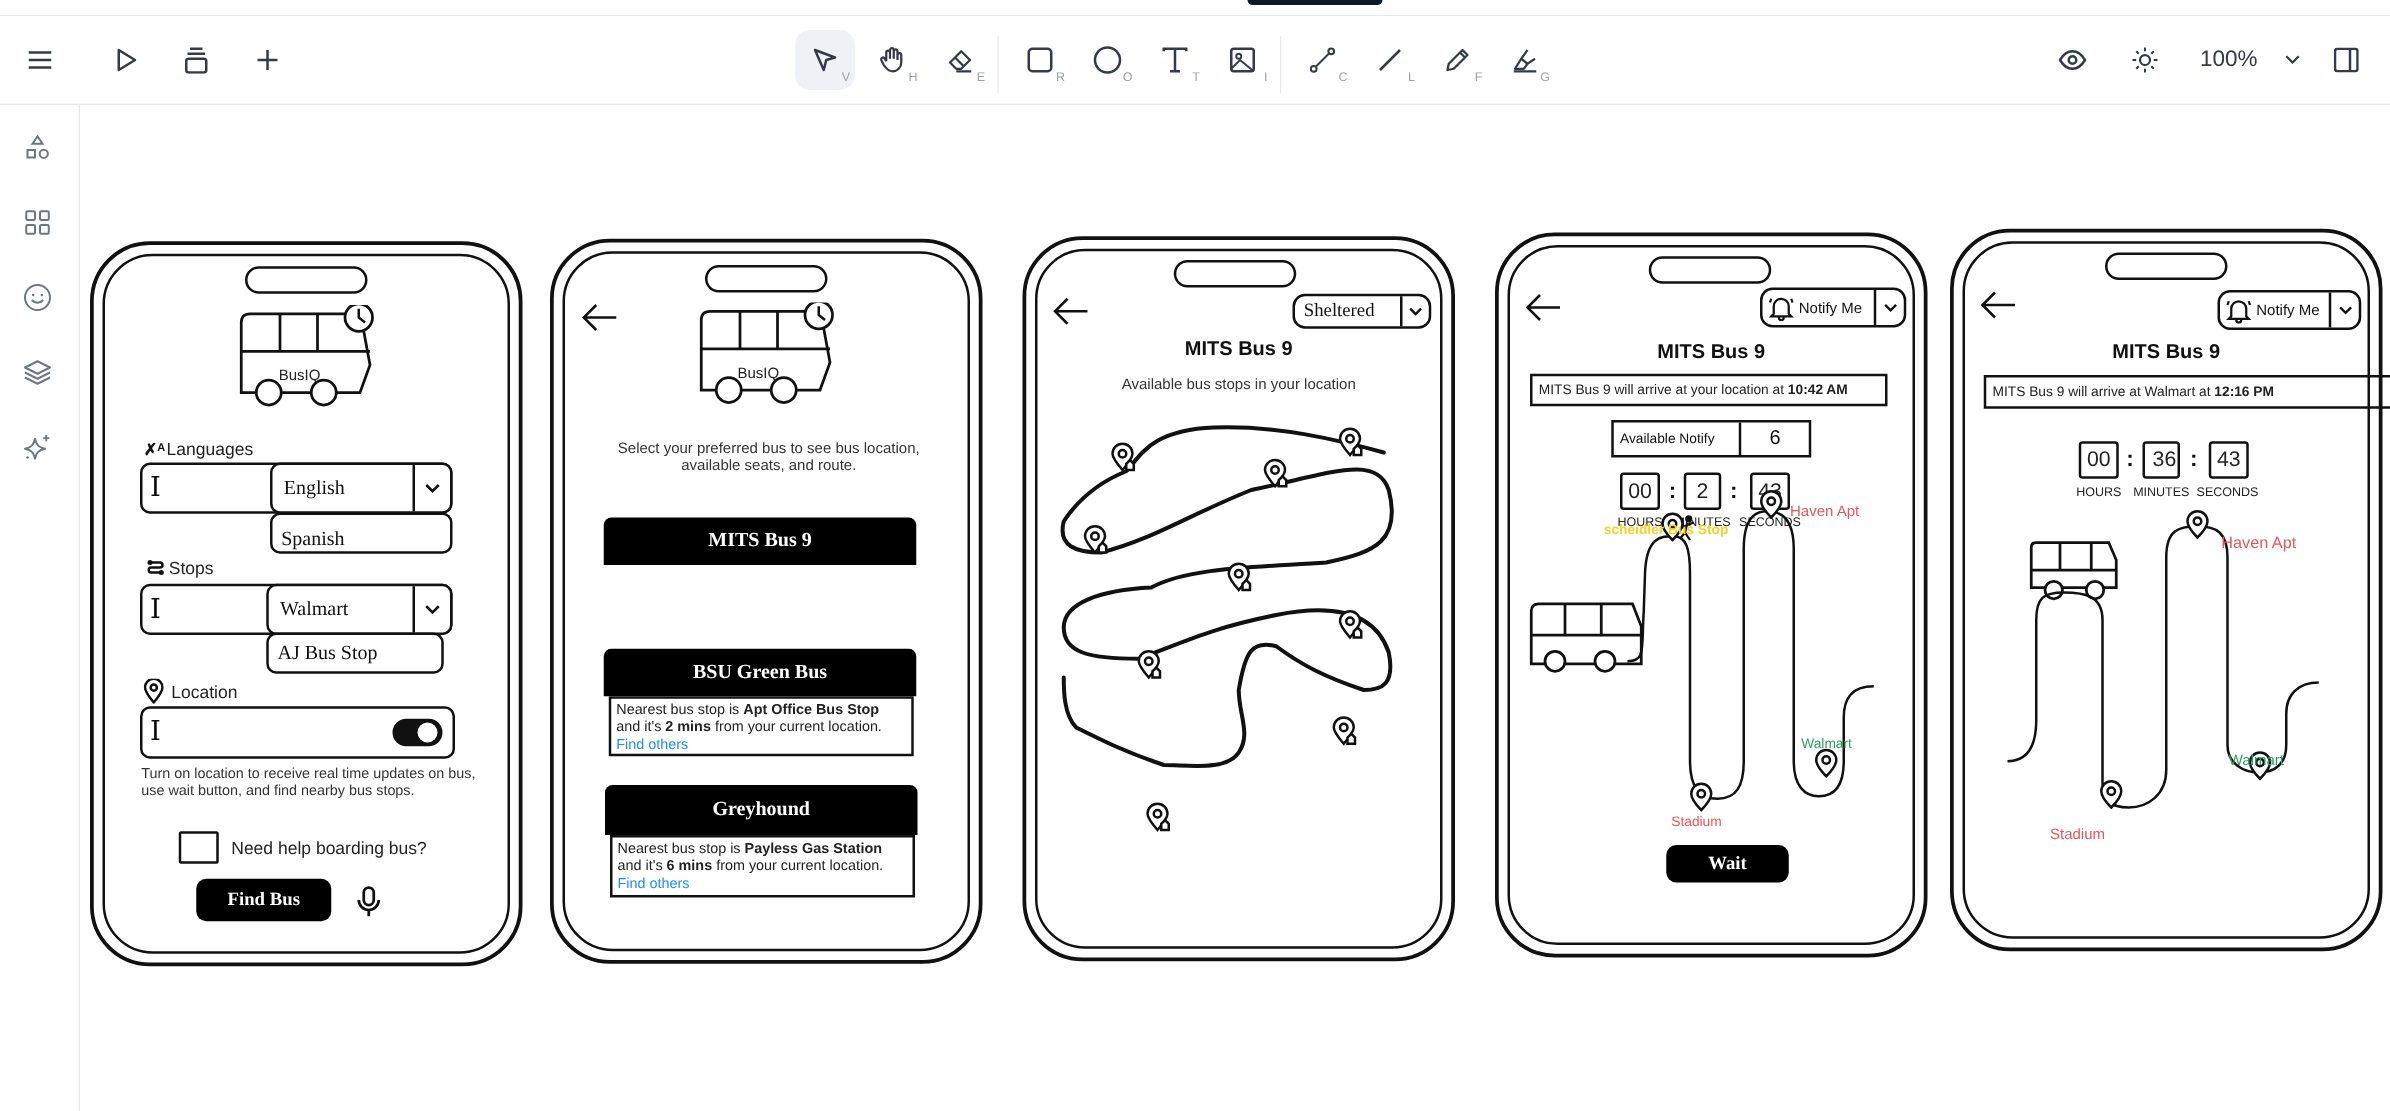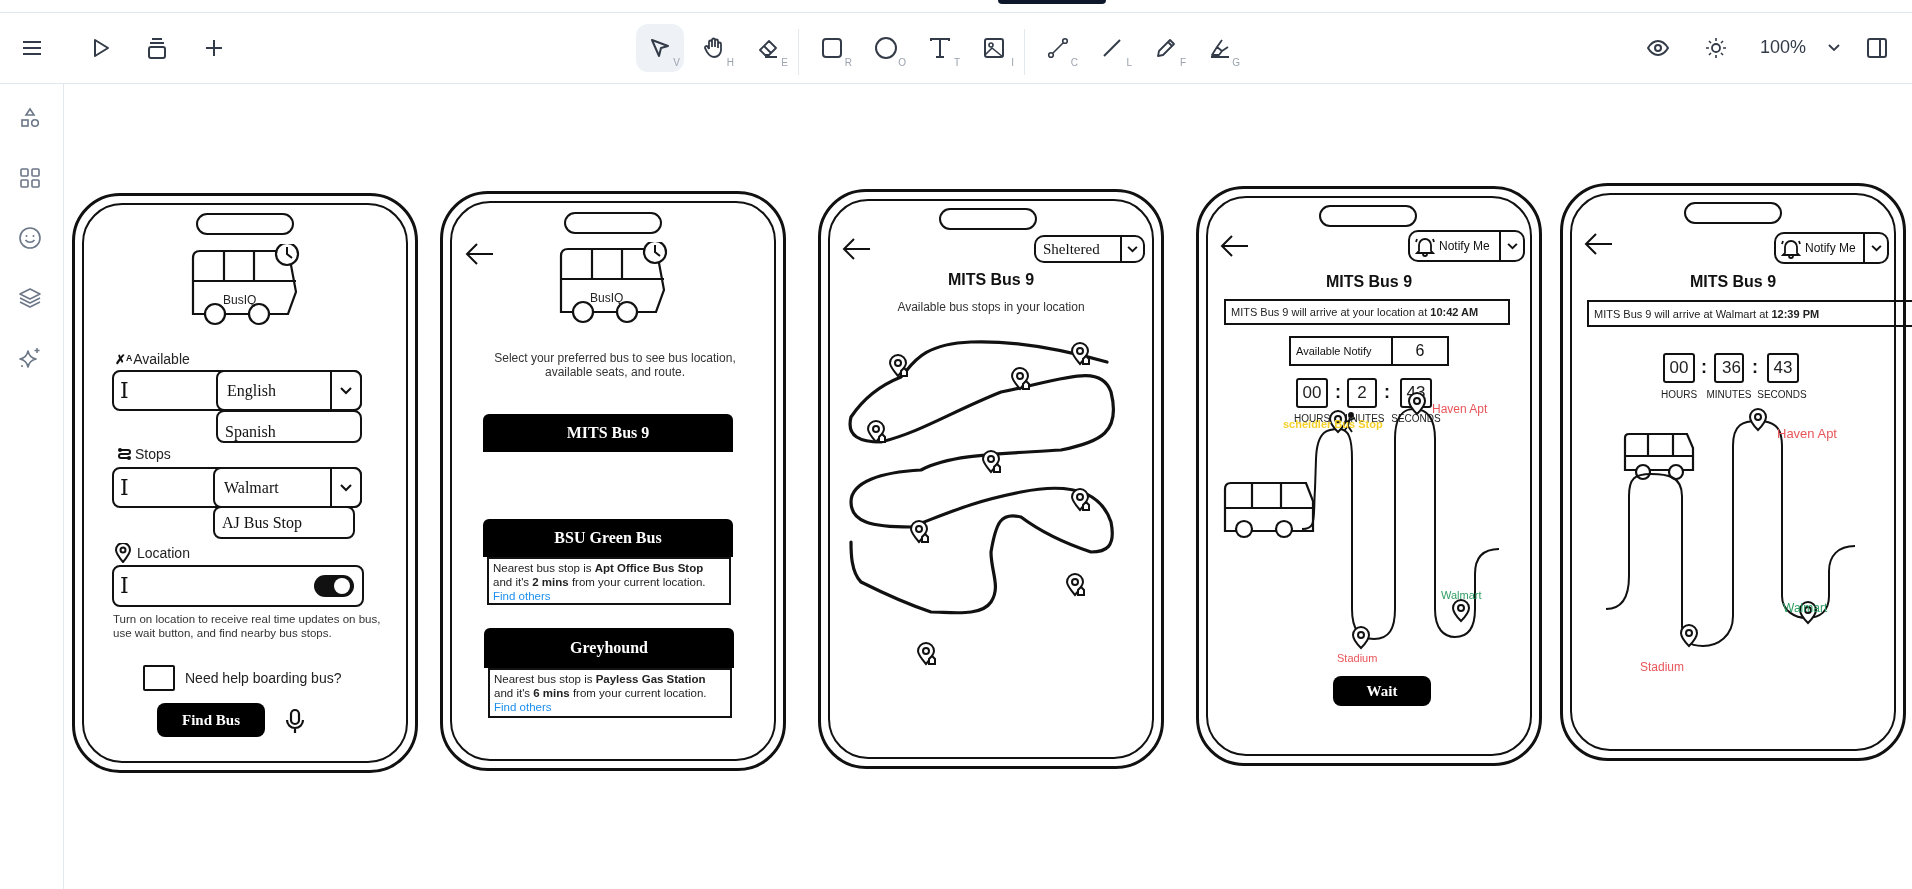--- a/index.html
+++ b/index.html
@@ -208,21 +208,21 @@
       <path d="M4 37h103M35 7v30M65 7v30" stroke="#111" stroke-width="2.2"></path>
       <circle cx="26" cy="70" r="10" fill="#fff" stroke="#111" stroke-width="2.2"></circle>
       <circle cx="70" cy="70" r="10" fill="#fff" stroke="#111" stroke-width="2.2"></circle>
       <circle cx="98" cy="10" r="11" fill="#fff" stroke="#111" stroke-width="2.2"></circle>
       <path d="M98 3v7l5 4" fill="none" stroke="#111" stroke-width="2"></path>
     </svg>
     <div class="abs small" style="left:148px;top:97px;font-size:12px">BusIQ</div>
 
     <div class="abs" style="left:40px;top:155px;display:flex;align-items:flex-end;gap:1px">
       <span style="font-size:13px;font-weight:bold">✗ᴬ</span>
-      <span class="lbl">Available</span>
+      <span class="lbl">Languages</span>
     </div>
     <div class="abs sketchbox" style="left:37px;top:174px;width:250px;height:41px">
       <span class="abs" style="left:6px;top:6px;font-size:22px;font-family:'DejaVu Serif',serif">I</span>
     </div>
     <div class="abs sketchbox hand" style="left:141px;top:174px;width:146px;height:41px;display:flex;align-items:center;padding-left:9px;font-size:16px">
       <span>English</span>
       <span class="abs" style="right:0;top:0;width:30px;height:37px;border-left:2.5px solid #111;display:flex;align-items:center;justify-content:center">
         <svg width="12" height="8" viewBox="0 0 12 8">
             <path d="M1 1l5 5 5-5" fill="none" stroke="#111" stroke-width="2"></path>
           </svg>
@@ -464,21 +464,21 @@
       <span>Notify Me</span>
       <span class="abs" style="right:0;top:0;width:24px;height:28px;border-left:2px solid #111;display:flex;align-items:center;justify-content:center">
         <svg width="11" height="7" viewBox="0 0 12 8">
             <path d="M1 1l5 5 5-5" fill="none" stroke="#111" stroke-width="2.2"></path>
           </svg>
       </span>
     </div>
     <div class="abs" style="left:0;width:100%;top:87px;text-align:center;font-size:16px;font-weight:bold">MITS Bus 9</div>
     <div class="abs" style="left:24px;top:114px;width:347px;height:27px;border:2.5px solid #111;font-size:11px;display:flex;align-items:center;padding-left:5px;color:#222">
       <span style="white-space:pre">MITS Bus 9 will arrive at Walmart at </span>
-        <b>12:39 PM</b>
+        <b>12:16 PM</b>
     </div>
     <div class="abs timebox" style="left:100px;top:167px;width:32px;height:30px">00</div>
     <div class="abs" style="left:138px;top:171px;font-size:18px;font-weight:bold">:</div>
     <div class="abs timebox" style="left:151px;top:167px;width:30px;height:30px;justify-content:flex-end;padding-right:1px">36</div>
     <div class="abs" style="left:189px;top:171px;font-size:18px;font-weight:bold">:</div>
     <div class="abs timebox" style="left:204px;top:167px;width:32px;height:30px">43</div>
     <div class="abs tlabel" style="left:96px;top:203px;width:40px">HOURS</div>
     <div class="abs tlabel" style="left:141px;top:203px;width:50px">MINUTES</div>
     <div class="abs tlabel" style="left:194px;top:203px;width:50px">SECONDS</div>
 

